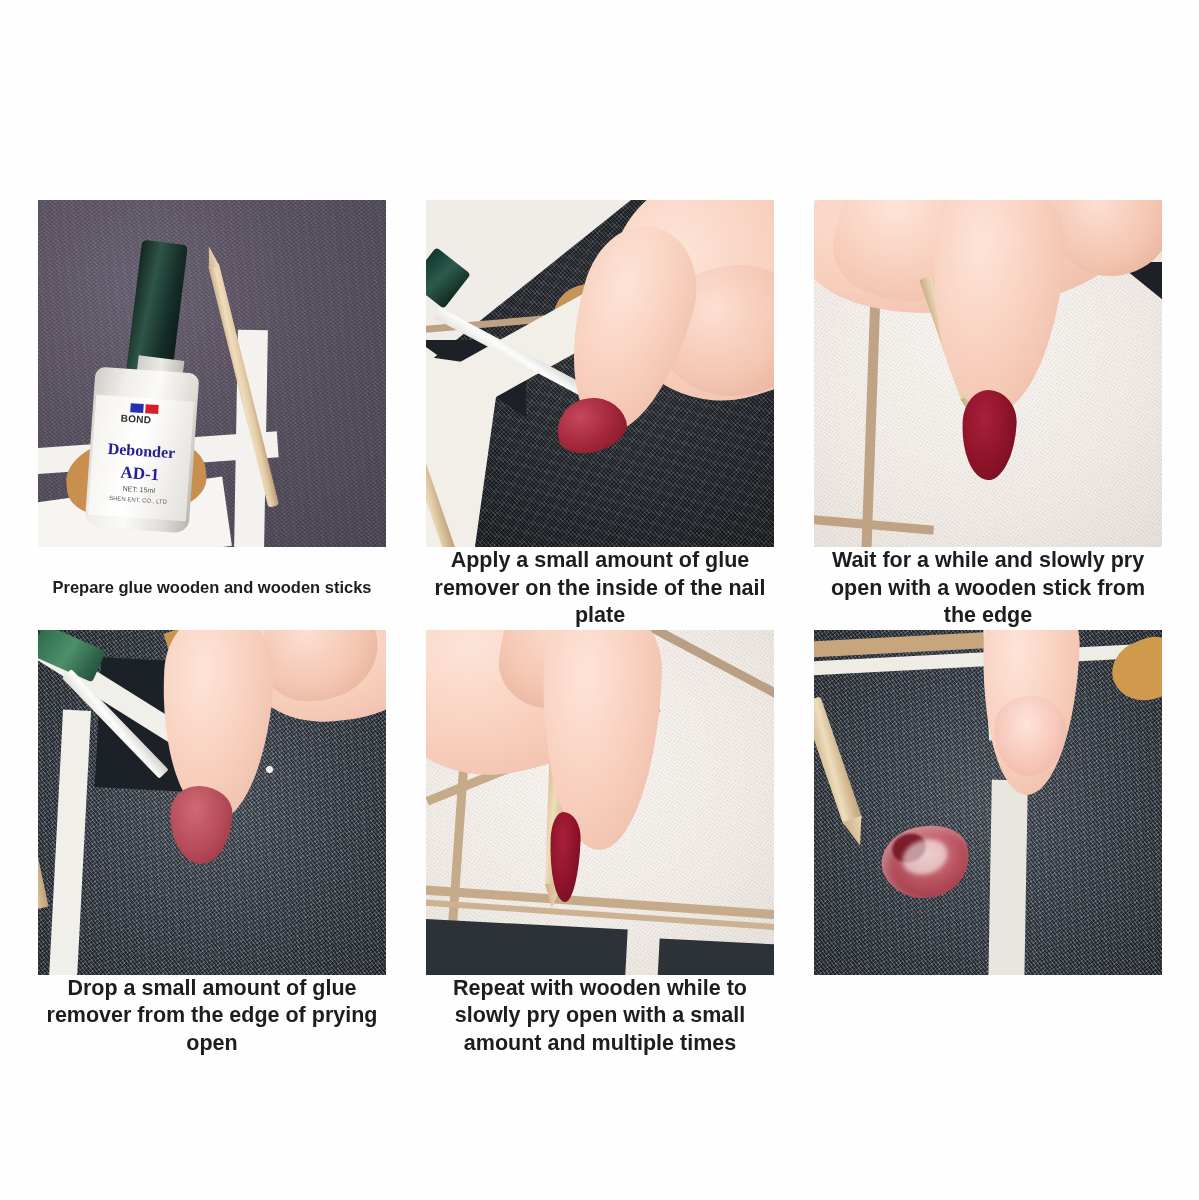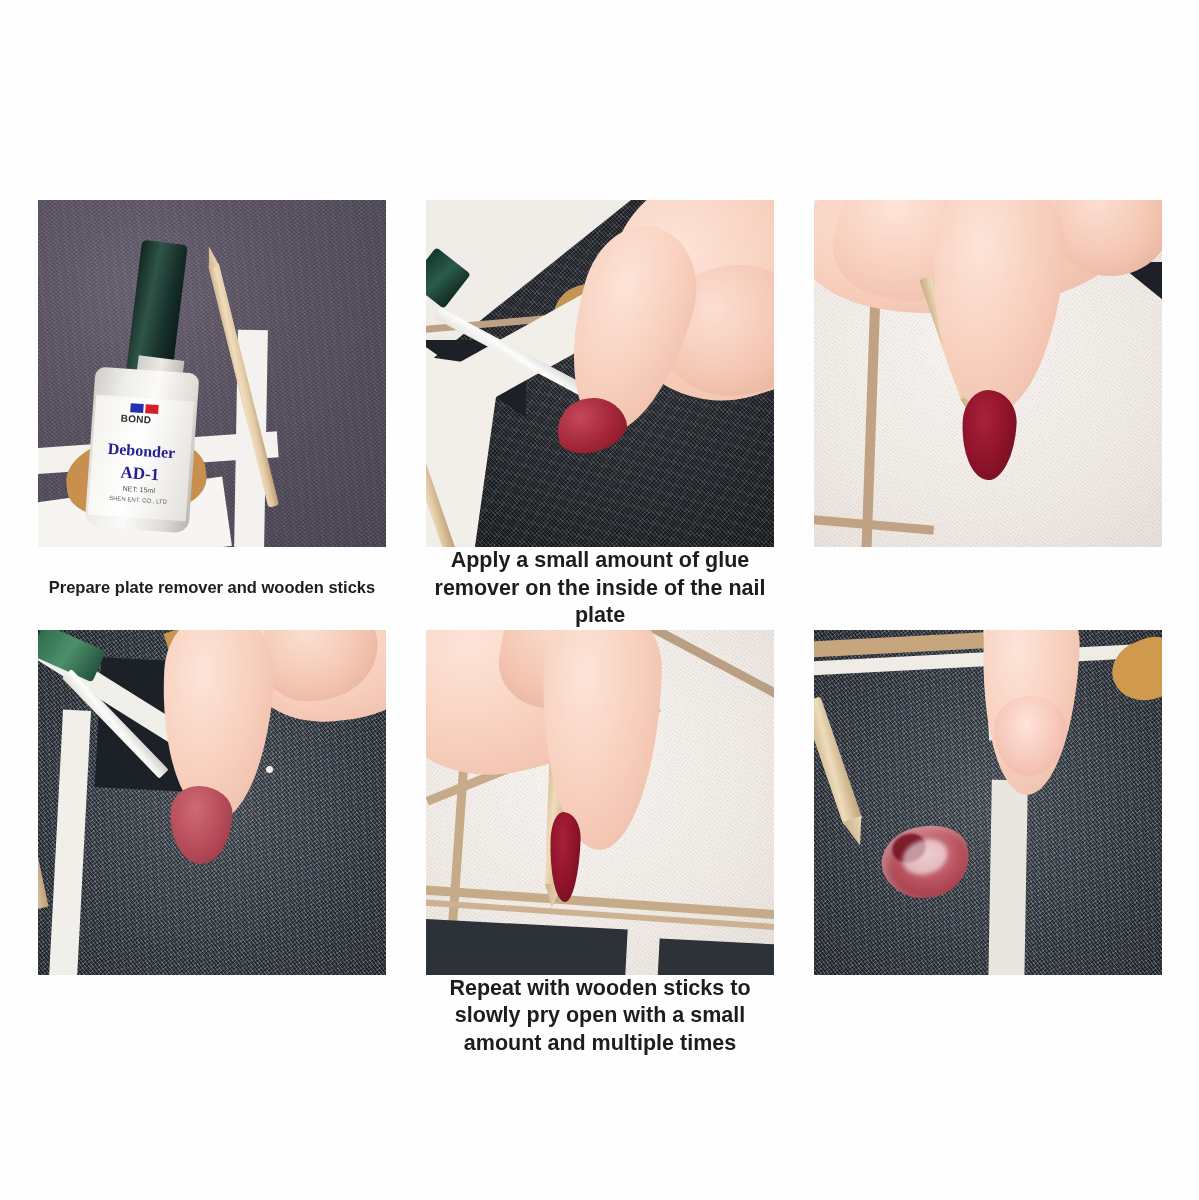--- a/index.html
+++ b/index.html
@@ -260,21 +260,21 @@
             <span class="p1-flag-b"></span>
               <span class="p1-flag-r"></span>
           </div>
           <div class="p1-brand">BOND</div>
           <div class="p1-deb">Debonder</div>
           <div class="p1-ad">AD-1</div>
           <div class="p1-net">NET: 15ml</div>
           <div class="p1-co">SHEN ENT. CO., LTD</div>
         </div>
       </div>
-      <div class="caption small">Prepare plate remover and wooden sticks</div>
+      <div class="caption small">Prepare glue wooden and wooden sticks</div>
     </div>
 
     <div class="cell">
       <div class="photo">
         <div class="leather-dark"></div>
         <div class="p2-wtri"></div>
         <div class="p2-wtri2"></div>
         <div class="p2-tanline"></div>
         <div class="p2-tan"></div>
         <div class="p2-dark-tri"></div>
@@ -298,57 +298,59 @@
         <div class="p3-tan-d"></div>
         <div class="p3-tan-b"></div>
         <div class="p3-dark-corner"></div>
         <div class="p3-hand skin"></div>
         <div class="p3-finger2 skin2"></div>
         <div class="p3-thumb skin"></div>
         <div class="p3-stick"></div>
         <div class="p3-finger skin"></div>
         <div class="p3-nail nail-deep"></div>
       </div>
+      <div class="caption">Wait for a while and slowly pry open with a wooden stick from the edge</div>
     </div>
 
     <div class="cell row2">
       <div class="photo">
         <div class="leather-steel"></div>
         <div class="p4-darkrect"></div>
         <div class="p4-tan-top"></div>
         <div class="p4-wband-v"></div>
         <div class="p4-wband-d"></div>
         <div class="p4-stick"></div>
         <div class="p4-cap"></div>
         <div class="p4-brush"></div>
         <div class="p4-hand skin"></div>
         <div class="p4-finger2 skin2"></div>
         <div class="p4-finger skin"></div>
         <div class="p4-nail nail-pinkish"></div>
         <div class="p4-dot"></div>
       </div>
+      <div class="caption">Drop a small amount of glue remover from the edge of prying open</div>
     </div>
 
     <div class="cell row2">
       <div class="photo">
         <div class="towel"></div>
         <div class="p5-tan-r"></div>
         <div class="p5-tan-d1"></div>
         <div class="p5-tan-v"></div>
         <div class="p5-tan-h"></div>
         <div class="p5-tan-h2"></div>
         <div class="p5-dark1"></div>
         <div class="p5-dark2"></div>
         <div class="p5-hand skin"></div>
         <div class="p5-thumb skin2"></div>
         <div class="p5-stick"></div>
         <div class="p5-finger skin"></div>
         <div class="p5-nail nail-deep"></div>
       </div>
-      <div class="caption">Repeat with wooden sticks to slowly pry open with a small amount and multiple times</div>
+      <div class="caption">Repeat with wooden while to slowly pry open with a small amount and multiple times</div>
     </div>
 
     <div class="cell row2">
       <div class="photo">
         <div class="leather-steel"></div>
         <div class="p6-tan-top"></div>
         <div class="p6-wh-top"></div>
         <div class="p6-tan-r"></div>
         <div class="p6-wh-v"></div>
         <div class="p6-wh-v2"></div>

